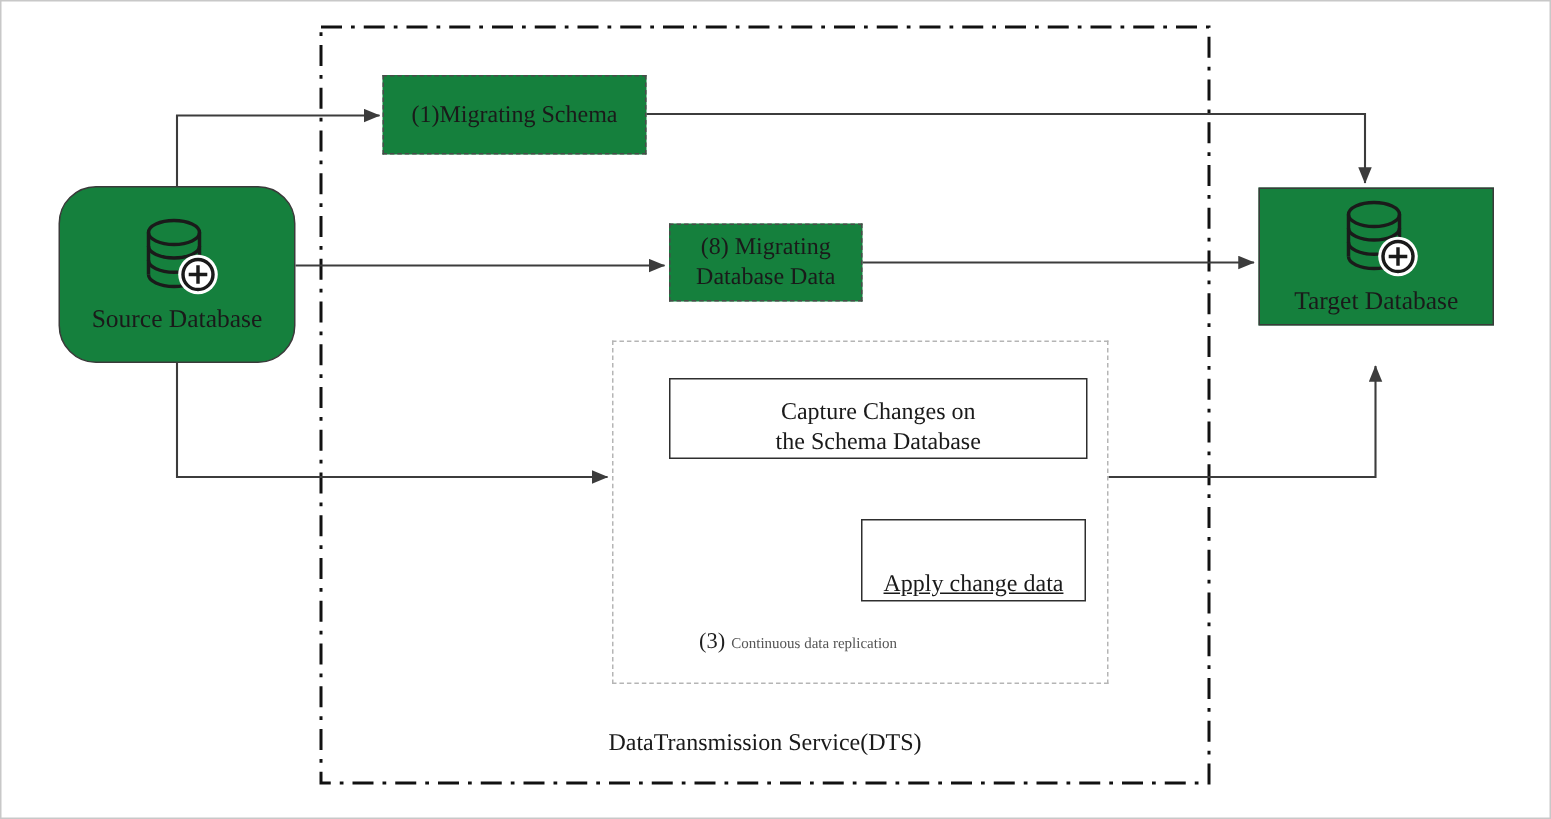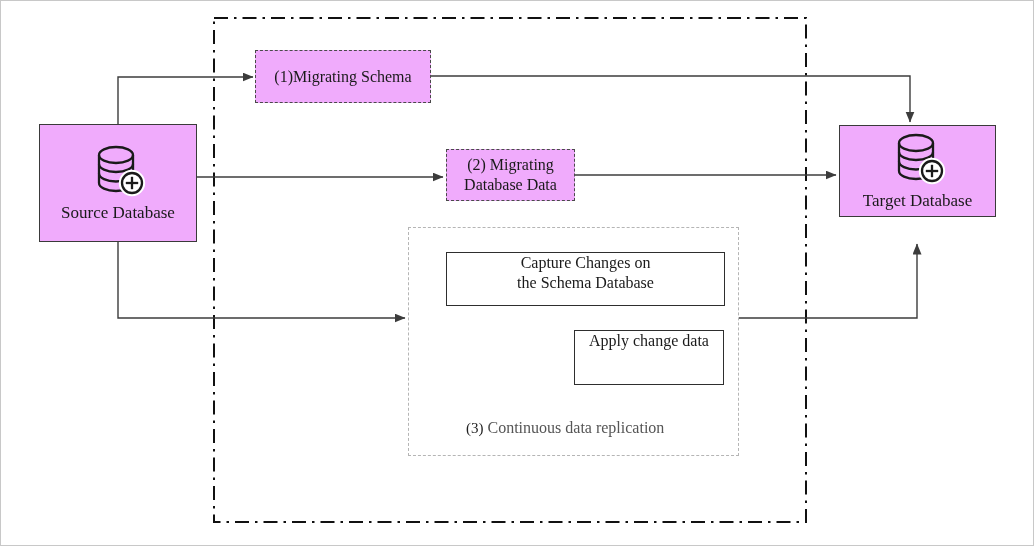--- a/index.html
+++ b/index.html
@@ -7,48 +7,48 @@
     position:relative;
     width:1034px;height:546px;
     box-sizing:border-box;
     background:#ffffff;
     border:1px solid #c8c8c8;
     font-family:"Liberation Serif", serif;
     color:#1a1a1a;
     overflow:hidden;
   }
   .overlay{position:absolute;left:0;top:0;z-index:1;}
-  .box{position:absolute;box-sizing:border-box;background:#f0abfc;z-index:2;}
+  .box{position:absolute;box-sizing:border-box;background:#15803d;z-index:2;}
   .entity{
     border:1.5px solid #3a3a3a;
     display:flex;flex-direction:column;align-items:center;justify-content:center;
     text-align:center;
   }
   .entity .label{font-size:17px;margin-top:7px;line-height:1.1;}
   .step-dashed{
     border:1.4px dashed #4a4a4a;
     display:flex;align-items:center;justify-content:center;
     text-align:center;font-size:16px;line-height:1.22;
   }
   .container3{
     border:1.3px dashed #b5b5b5;
     background:transparent;
   }
   .solid-box{
     border:1.4px solid #2e2e2e;
-    display:flex;flex-direction:column;align-items:center;justify-content:flex-start;
+    display:flex;flex-direction:column;align-items:center;justify-content:flex-end;
     text-align:center;font-size:16px;line-height:1.25;
     background:#ffffff;
   }
   .caption3{
     position:absolute;left:57px;top:191px;
     white-space:nowrap;
   }
   .caption3 .num{font-size:15px;color:#1f1f1f;}
-  .caption3 .txt{font-size:16px;color:#555555;margin-left:4px;}
+  .caption3 .txt{font-size:10px;color:#555555;margin-left:4px;}
   .dts-label{
     position:absolute;left:213px;top:486px;width:592px;
     text-align:center;font-size:16px;z-index:2;
   }
   .icon svg{display:block;}
 </style>
 </head>
 <body>
 
 <div id="canvas">
@@ -61,21 +61,21 @@
     </defs>
     <rect x="213" y="17" width="592" height="504" fill="none" stroke="#111111" stroke-width="2" stroke-dasharray="14 6 2.5 6"></rect>
     <path d="M117 123 V76 H252" fill="none" stroke="#3c3c3c" stroke-width="1.4" marker-end="url(#ah)"></path>
     <path d="M196 176 H442" fill="none" stroke="#3c3c3c" stroke-width="1.4" marker-end="url(#ah)"></path>
     <path d="M430 75 H909 V121" fill="none" stroke="#3c3c3c" stroke-width="1.4" marker-end="url(#ah)"></path>
     <path d="M574 174 H835" fill="none" stroke="#3c3c3c" stroke-width="1.4" marker-end="url(#ah)"></path>
     <path d="M117 241 V317 H404" fill="none" stroke="#3c3c3c" stroke-width="1.4" marker-end="url(#ah)"></path>
     <path d="M738 317 H916 V243" fill="none" stroke="#3c3c3c" stroke-width="1.4" marker-end="url(#ah)"></path>
   </svg>
 
-  <div class="box entity" style="left:38px;top:123px;width:158px;height:118px;">
+  <div class="box entity" style="left:38px;top:123px;width:158px;height:118px;border-radius:25px;">
     <span class="icon">
       <svg width="56" height="54" viewBox="0 0 56 54">
         <g fill="none" stroke="#1a1a1a" stroke-width="2.3">
           <ellipse cx="26" cy="12" rx="17" ry="8"></ellipse>
           <path d="M9 12 V40"></path>
           <path d="M43 12 V29"></path>
           <path d="M9 21 A17 8 0 0 0 43 21"></path>
           <path d="M9 30.5 A17 8 0 0 0 43 30.5"></path>
           <path d="M9 40 A17 8 0 0 0 43 40"></path>
         </g>
@@ -111,35 +111,36 @@
     </span>
     <span class="label">Target Database</span>
   </div>
 
   <div class="box step-dashed" style="left:254px;top:49px;width:176px;height:53px;">
     <span>(1)Migrating Schema</span>
   </div>
 
   <div class="box step-dashed" style="left:445px;top:148px;width:129px;height:52px;">
     <span>
-      <span style="display:block;">(2) Migrating</span>
+      <span style="display:block;">(8) Migrating</span>
       <span style="display:block;">Database Data</span>
     </span>
   </div>
 
   <div class="box container3" style="left:407px;top:226px;width:331px;height:229px;">
 
     <div class="solid-box" style="position:absolute;left:37px;top:24px;width:277px;height:52px;">
       <span style="display:block;">Capture Changes on</span>
       <span style="display:block;">the Schema Database</span>
     </div>
 
-    <div class="solid-box" style="position:absolute;left:165px;top:102px;width:148px;height:53px;">
+    <div class="solid-box" style="position:absolute;left:165px;top:118px;width:148px;height:53px;text-decoration:underline;">
       <span>Apply change data</span>
     </div>
 
     <div class="caption3">
       <span class="num">(3)</span><span class="txt">Continuous data replication</span>
     </div>
   </div>
 
+  <div class="dts-label">DataTransmission Service(DTS)</div>
 
 </div>
 
 </body></html>

